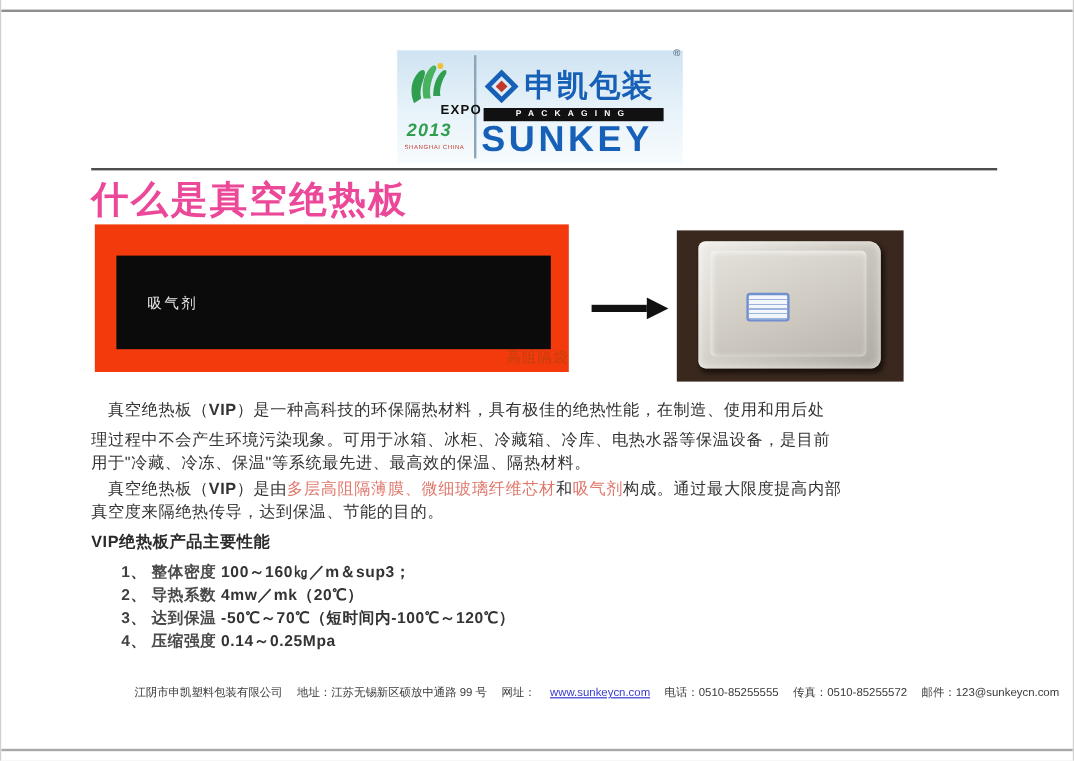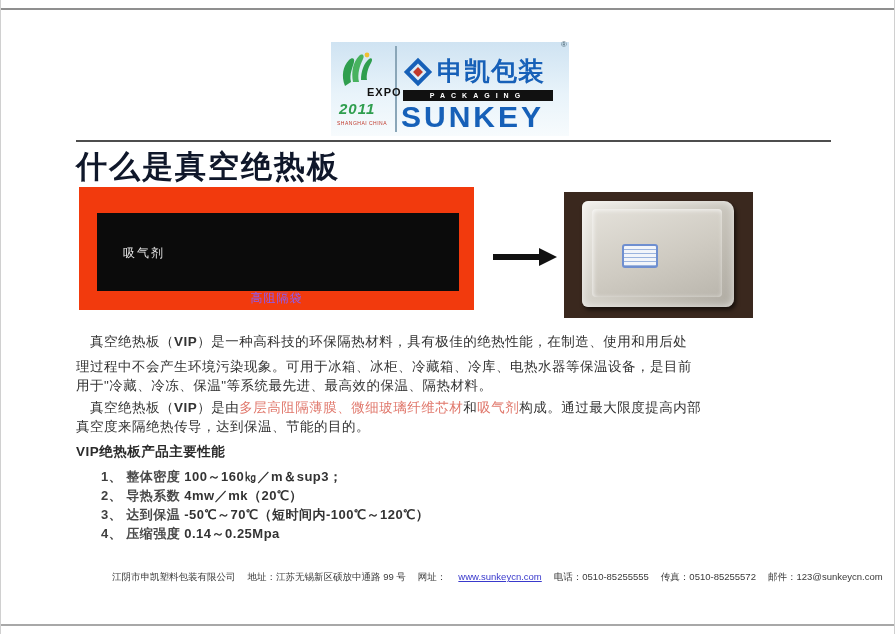--- a/index.html
+++ b/index.html
@@ -32,21 +32,21 @@
               text-shadow:0 0 1px #ffffff; font-family:"Liberation Sans",sans-serif;text-align:center; }
   .reg { font-size:8px; color:#44606e; position:absolute; right:2px; top:-2px; }
   .pack-bar { position:absolute; left:6px; top:48px; width:150px; height:11px; background:#111;
               color:#fff; font-size:7px; font-weight:bold; letter-spacing:6px; text-align:center; line-height:11px; }
   .brand-en { position:absolute; left:4px; top:58px; font-size:30px; font-weight:bold; color:#1660b8;
               letter-spacing:3px; text-shadow:0 0 1px #dfeef8; }
 
   
   .rule { position:absolute; left:75px; top:140px; width:755px; height:2px; background:#4d4d4d; }
   .page-title { position:absolute; left:75px; top:146px; font-family:"Liberation Serif", serif;
-                font-size:31px; color:#0f172a; letter-spacing:2px; }
+                font-size:31px; color:#ec4899; letter-spacing:2px; }
 
   
   .vip-diagram { position:absolute; left:78px; top:187px; width:395px; height:123px; }
   .orange-shell { position:absolute; inset:0; }
   .core-panel { position:absolute; left:18px; top:26px; width:362px; height:78px; background:#0b0b0b; }
   .getter-label { position:absolute; left:26px; top:32px; color:#e8e8e8; font-size:12px; letter-spacing:2px; }
   .barrier-label { position:absolute; left:0; right:0; bottom:3px; text-align:center; font-size:12px; letter-spacing:1px; }
 
   .arrow { position:absolute; left:492px; top:248px; width:64px; height:18px; }
   .arrow .shaft { position:absolute; left:0; top:6px; width:46px; height:6px; background:#111; }
@@ -91,21 +91,21 @@
 
   <div class="logo-block">
     <div class="expo">
       <svg width="34" height="40" viewBox="0 0 34 40">
         <path d="M6 36 C2 26 4 16 10 10 C13 7 16 8 15 12 C14 17 10 24 12 32 Z" fill="#2f9e4e"></path>
         <path d="M14 32 C12 22 14 12 20 6 C23 3 26 5 24 9 C21 15 18 24 20 32 Z" fill="#48b25f"></path>
         <path d="M22 30 C22 21 25 13 30 9 C33 7 34 10 32 13 C29 18 27 25 28 30 Z" fill="#2f9e4e"></path>
         <circle cx="28" cy="5" r="2.4" fill="#f0c030"></circle>
       </svg>
       <div class="expo-word">EXPO</div>
-      <div class="expo-2010">2011</div>
+      <div class="expo-2010">2013</div>
       <div class="expo-sub">SHANGHAI CHINA</div>
     </div>
     <div class="logo-divider"></div>
     <div class="sunkey">
       <div class="brand-row">
         <svg class="diamond-icon" viewBox="0 0 30 30">
           <rect x="7" y="7" width="16" height="16" transform="rotate(45 15 15)" fill="none" stroke="#1660b8" stroke-width="4"></rect>
           <rect x="11.5" y="11.5" width="7" height="7" transform="rotate(45 15 15)" fill="#c0392b"></rect>
         </svg>
         <span class="brand-cn">申凯包装</span>
@@ -117,21 +117,21 @@
   </div>
 
   <div class="rule"></div>
   <h1 class="page-title">什么是真空绝热板</h1>
 
   <div class="vip-diagram">
     <div class="orange-shell" style="background:#f23a0d;"></div>
     <div class="core-panel">
       <div class="getter-label">吸气剂</div>
     </div>
-    <div class="barrier-label" style="color:#8b5cf6;">高阻隔袋</div>
+    <div class="barrier-label" style="color:#c2410c;text-align:right;">高阻隔袋</div>
   </div>
 
   <div class="arrow">
     <div class="shaft"></div>
     <div class="head"></div>
   </div>
 
   <div class="photo">
     <div class="pouch"></div>
     <div class="pouch-label"></div>

